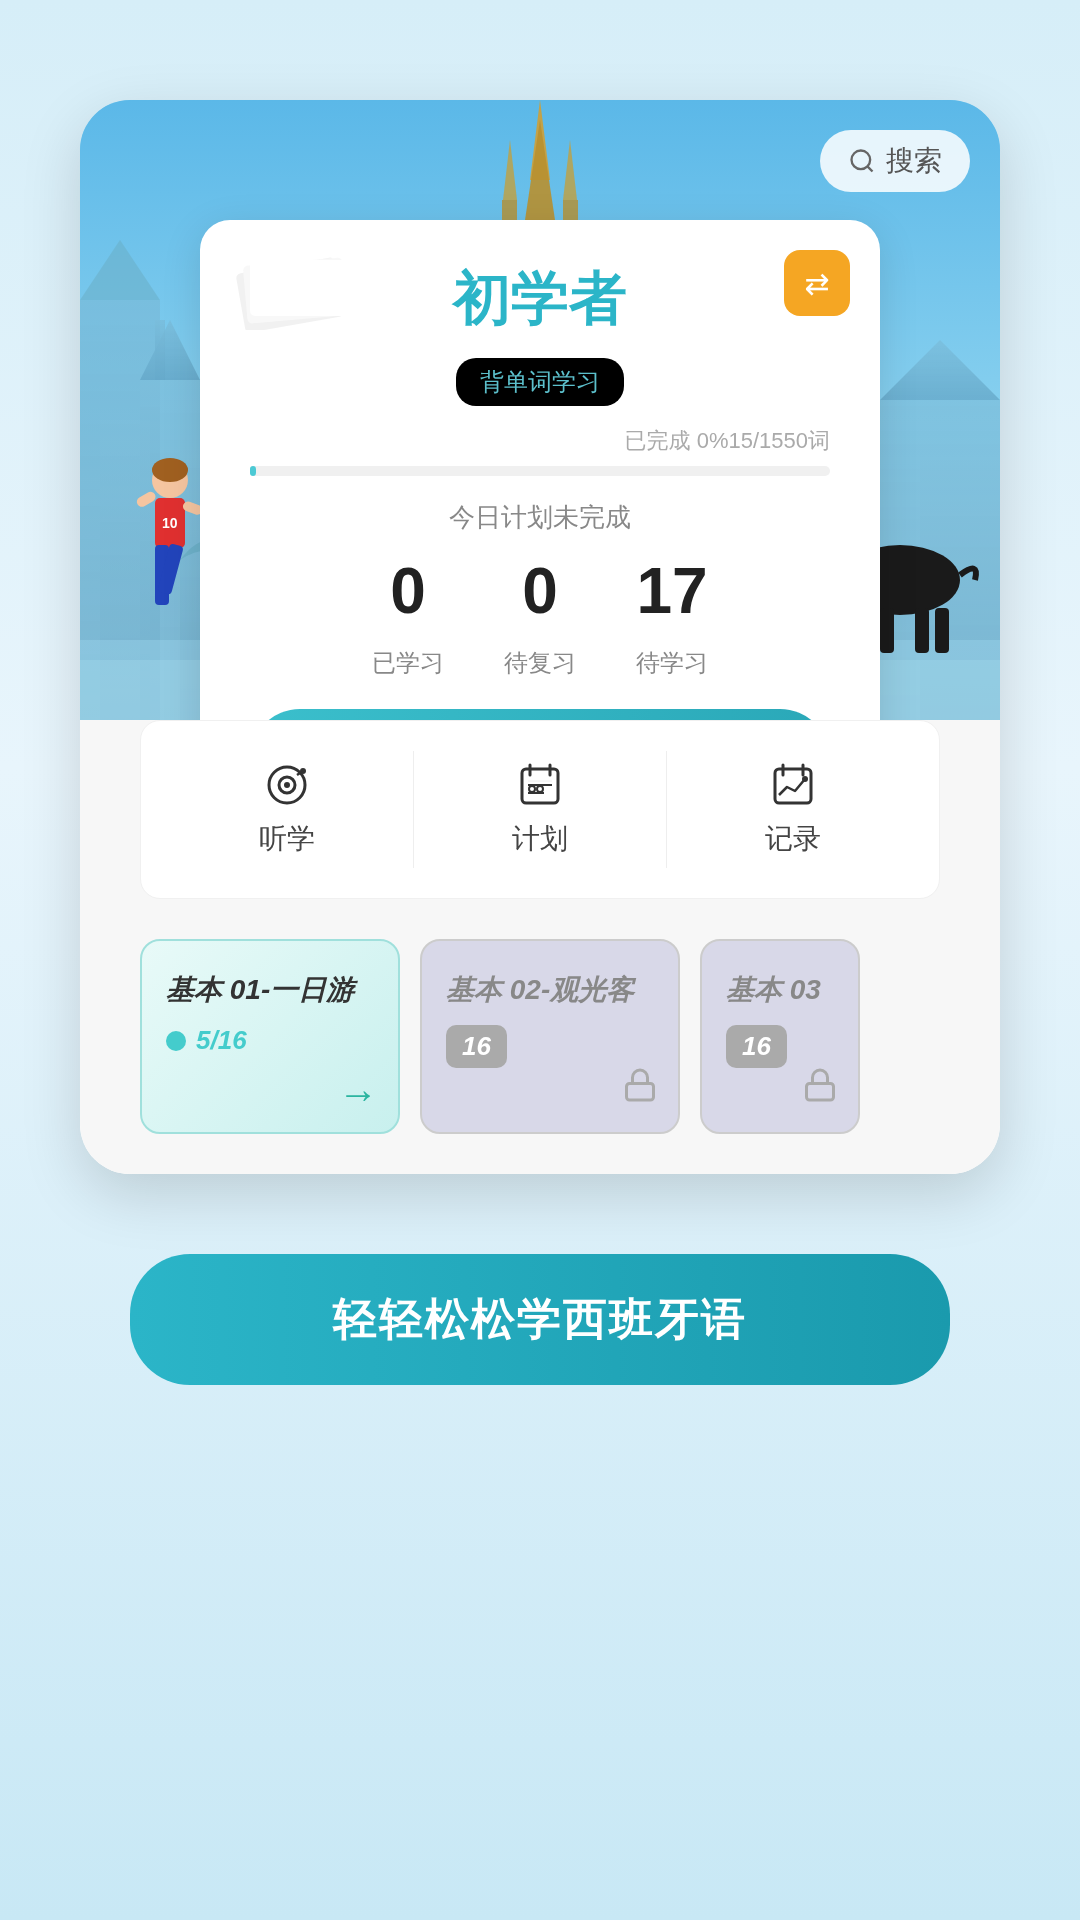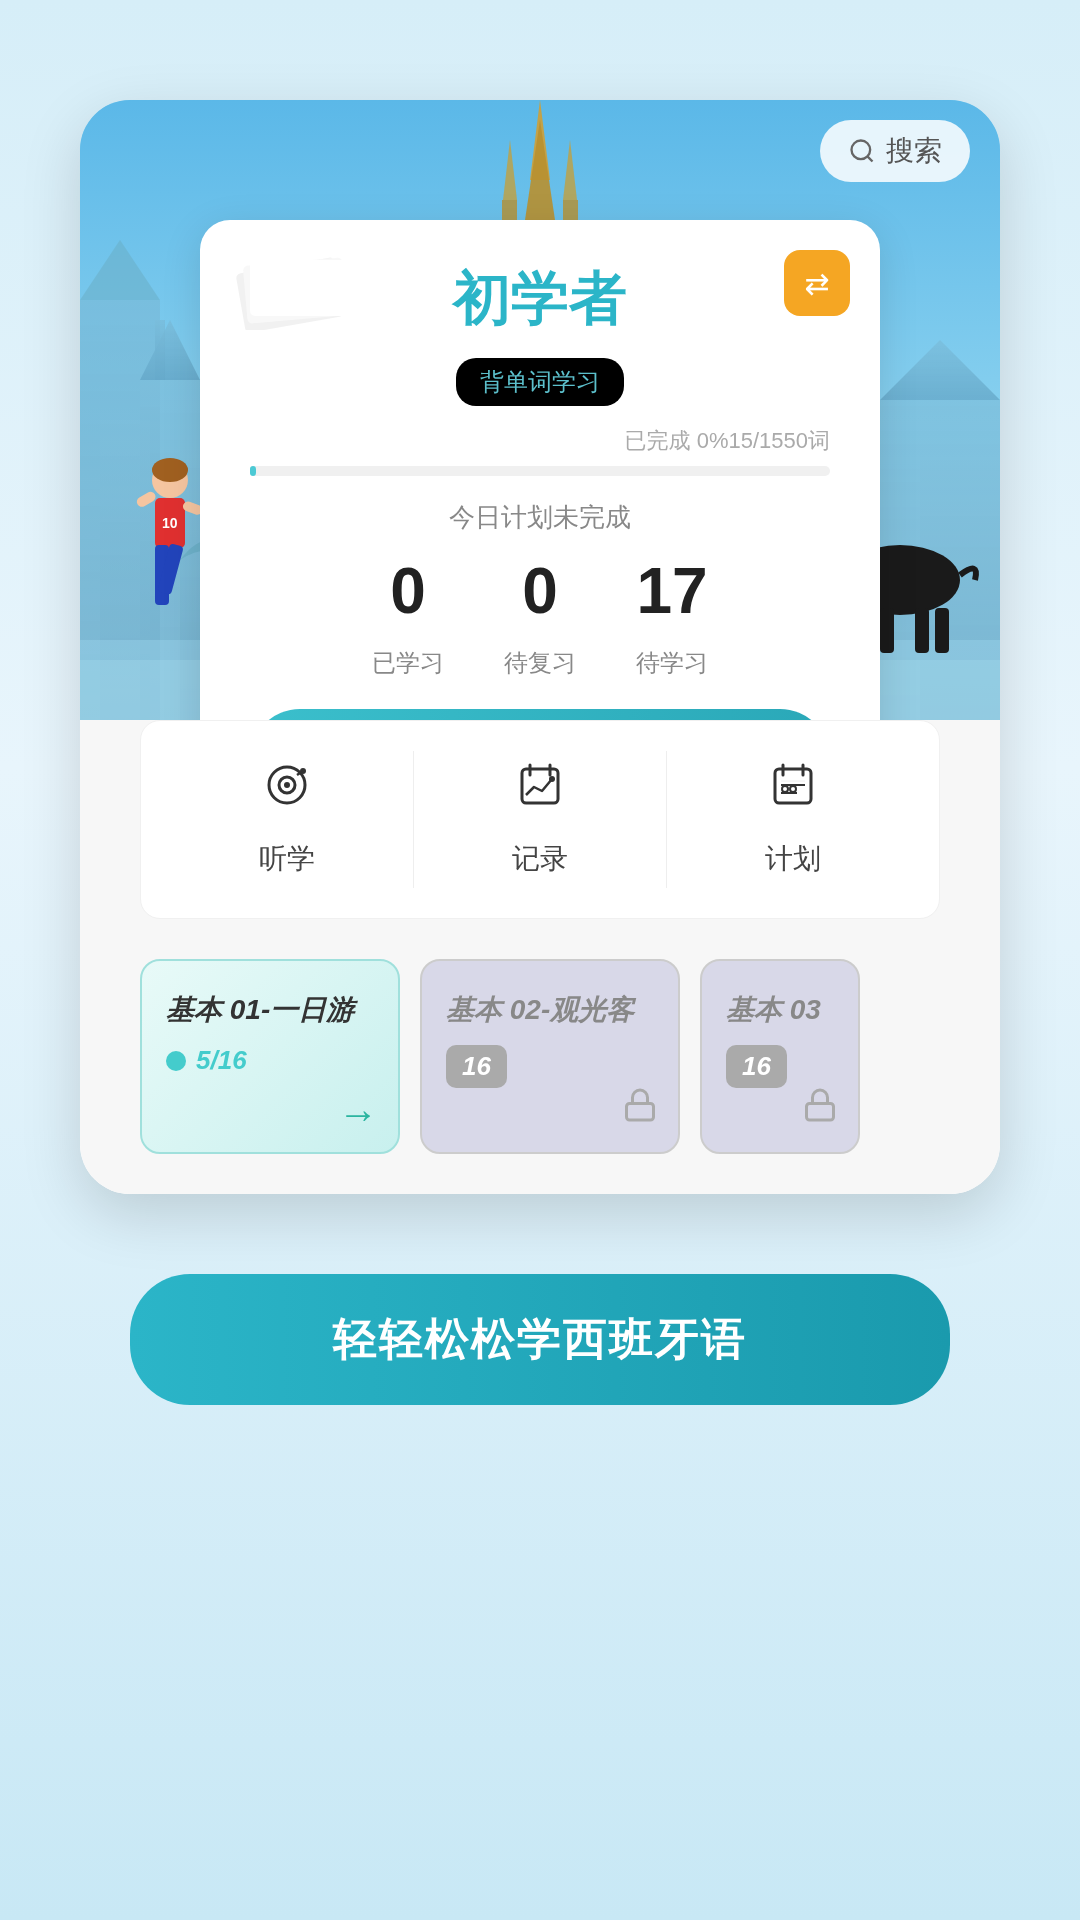--- a/index.html
+++ b/index.html
@@ -43,21 +43,21 @@
       position: absolute;
       bottom: 0;
       left: 0;
       width: 100%;
       height: 100%;
     }
 
     
     .search-btn {
       position: absolute;
-      top: 20px;
+      top: 30px;
       right: 30px;
       background: rgba(255,255,255,0.85);
       border-radius: 50px;
       padding: 12px 28px;
       display: flex;
       align-items: center;
       gap: 10px;
       font-size: 28px;
       color: #555;
       cursor: pointer;
@@ -207,21 +207,21 @@
       border-radius: 20px;
       padding: 30px 20px;
       margin-bottom: 40px;
       border: 1px solid #f0f0f0;
     }
 
     .nav-icon-item {
       display: flex;
       flex-direction: column;
       align-items: center;
-      gap: 20px;
+      gap: 0;
       cursor: pointer;
       flex: 1;
       padding: 10px 0;
     }
 
     .nav-icon-item:not(:last-child) {
       border-right: 1px solid #eee;
     }
 
     .nav-icon-symbol {
@@ -536,42 +536,42 @@
           </svg>
         </div>
         <span class="nav-icon-label">听学</span>
       </div>
       <div class="nav-icon-item">
         <div class="nav-icon-symbol">
           <svg width="48" height="48" viewBox="0 0 48 48">
             <rect x="6" y="8" width="36" height="34" rx="4" fill="none" stroke="#333" stroke-width="3"></rect>
             <line x1="14" y1="4" x2="14" y2="14" stroke="#333" stroke-width="3" stroke-linecap="round"></line>
             <line x1="34" y1="4" x2="34" y2="14" stroke="#333" stroke-width="3" stroke-linecap="round"></line>
-
-            <polyline points="10,34 18,26 26,30 36,18" fill="none" stroke="#333" stroke-width="2.5" stroke-linejoin="round"></polyline>
-            <circle cx="36" cy="18" r="3" fill="#333"></circle>
+            <line x1="12" y1="24" x2="36" y2="24" stroke="#333" stroke-width="2"></line>
+            <line x1="12" y1="32" x2="28" y2="32" stroke="#333" stroke-width="2"></line>
+
+            <line x1="12" y1="20" x2="36" y2="20" stroke="#eee" stroke-width="1"></line>
+            <circle cx="16" cy="28" r="3" fill="none" stroke="#333" stroke-width="2"></circle>
+            <circle cx="24" cy="28" r="3" fill="none" stroke="#333" stroke-width="2"></circle>
           </svg>
         </div>
-        <span class="nav-icon-label">记录</span>
+        <span class="nav-icon-label">计划</span>
       </div>
       <div class="nav-icon-item">
         <div class="nav-icon-symbol">
           <svg width="48" height="48" viewBox="0 0 48 48">
             <rect x="6" y="8" width="36" height="34" rx="4" fill="none" stroke="#333" stroke-width="3"></rect>
             <line x1="14" y1="4" x2="14" y2="14" stroke="#333" stroke-width="3" stroke-linecap="round"></line>
             <line x1="34" y1="4" x2="34" y2="14" stroke="#333" stroke-width="3" stroke-linecap="round"></line>
-            <line x1="12" y1="24" x2="36" y2="24" stroke="#333" stroke-width="2"></line>
-            <line x1="12" y1="32" x2="28" y2="32" stroke="#333" stroke-width="2"></line>
-
-            <line x1="12" y1="20" x2="36" y2="20" stroke="#eee" stroke-width="1"></line>
-            <circle cx="16" cy="28" r="3" fill="none" stroke="#333" stroke-width="2"></circle>
-            <circle cx="24" cy="28" r="3" fill="none" stroke="#333" stroke-width="2"></circle>
+
+            <polyline points="10,34 18,26 26,30 36,18" fill="none" stroke="#333" stroke-width="2.5" stroke-linejoin="round"></polyline>
+            <circle cx="36" cy="18" r="3" fill="#333"></circle>
           </svg>
         </div>
-        <span class="nav-icon-label">计划</span>
+        <span class="nav-icon-label">记录</span>
       </div>
     </div>
 
 
     <div class="cards-scroll">
 
       <div class="lesson-card active">
         <div class="lesson-card-title">基本 01-一日游</div>
         <div class="lesson-progress">
           <div class="progress-dot"></div>

